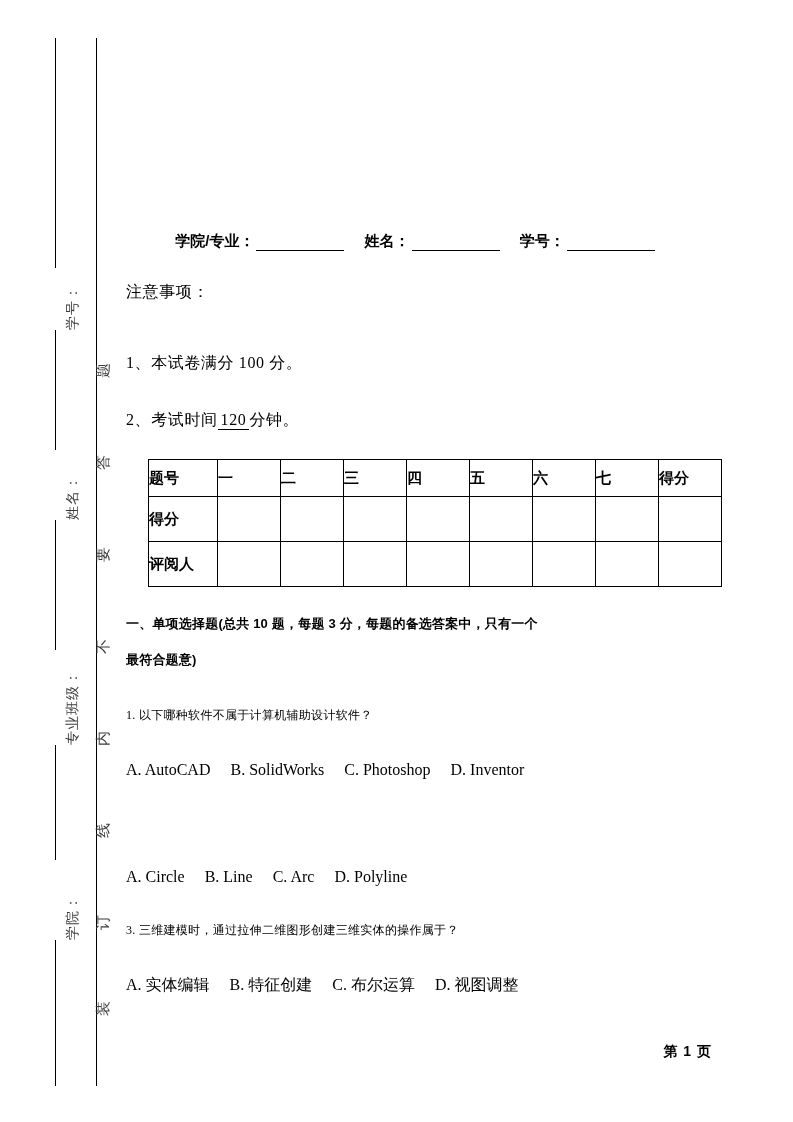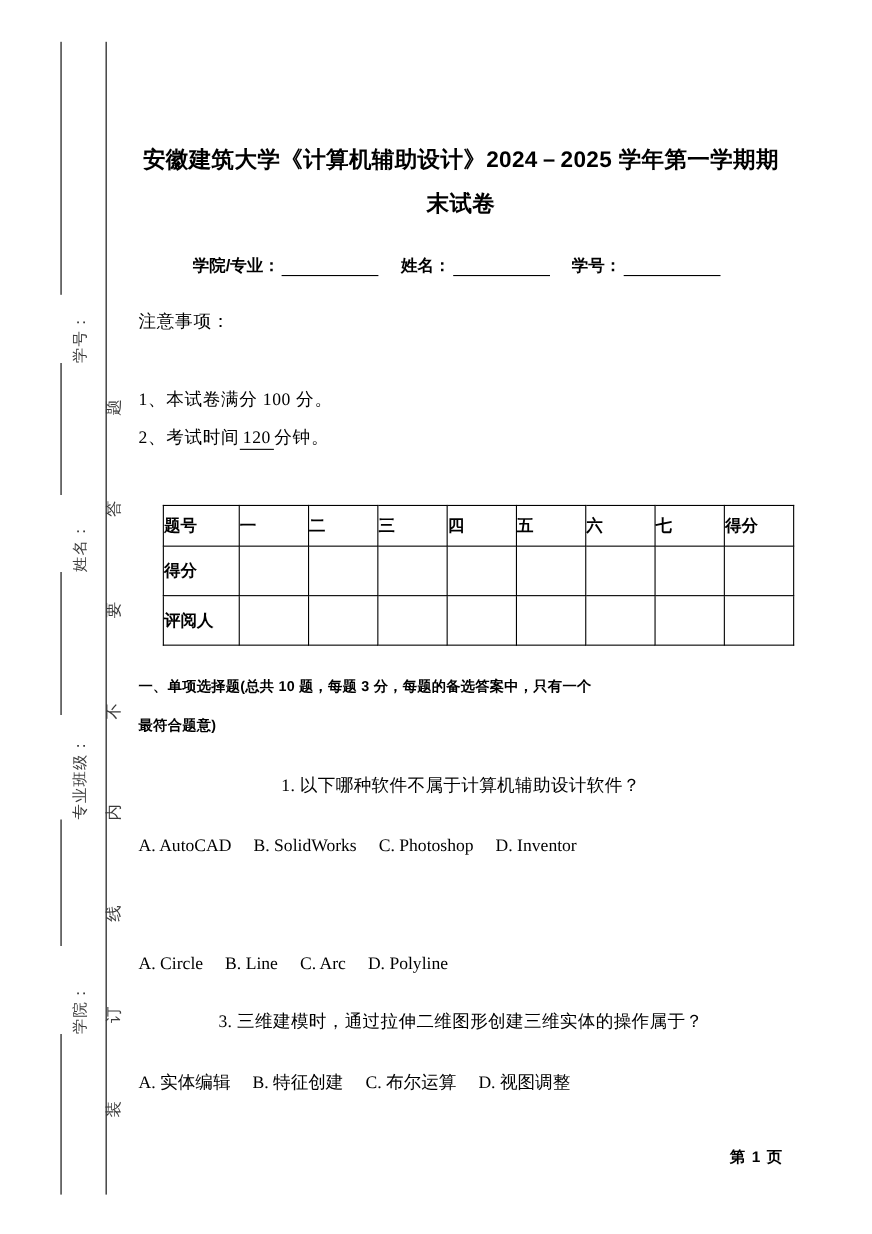--- a/index.html
+++ b/index.html
@@ -109,21 +109,21 @@
 
   .note-line {
     position: absolute;
     left: 0;
     font-size: 16px;
     letter-spacing: 0.6px;
     white-space: nowrap;
   }
   #notice-heading { top: 282px; }
   #notice-1 { top: 353px; }
-  #notice-2 { top: 388px; }
+  #notice-2 { top: 410px; }
   .uline {
     display: inline-block;
     border-bottom: 1.3px solid #000;
     padding: 0 3px;
   }
 
   
   #score-table {
     position: absolute;
     left: 22px;
@@ -148,25 +148,24 @@
   
   .q-block { position: absolute; left: 0; width: 586px; }
   .q-section-title {
     font-family: "Liberation Sans", "DejaVu Sans", sans-serif;
     font-weight: bold;
     font-size: 13px;
     line-height: 36px;
     letter-spacing: 0.2px;
   }
   .q-stem {
-    font-size: 16px;
+    font-size: 12px;
     line-height: 24px;
     letter-spacing: 0.3px;
     white-space: nowrap;
-    text-align: center;
   }
   .q-opts {
     font-size: 16px;
     line-height: 24px;
     white-space: nowrap;
   }
   .q-opts .opt { margin-right: 16px; }
 
   #section-one { top: 606px; }
   #q1-stem { top: 703px; }
@@ -211,21 +210,20 @@
   <div class="vtext seal" style="top:562px;">要</div>
   <div class="vtext seal" style="top:654px;">不</div>
   <div class="vtext seal" style="top:746px;">内</div>
   <div class="vtext seal" style="top:838px;">线</div>
   <div class="vtext seal" style="top:930px;">订</div>
   <div class="vtext seal" style="top:1016px;">装</div>
 </div>
 
 <div id="page-body">
 
-  <h1 id="exam-title">安徽建筑大学《计算机辅助设计》2024－2025 学年第一学期期末试卷</h1>
 
   <div id="student-fields">
     <span class="fieldgroup"><span>学院/专业：</span><span class="blank"></span></span>
     <span class="fieldgroup"><span>姓名：</span><span class="blank"></span></span>
     <span class="fieldgroup"><span>学号：</span><span class="blank"></span></span>
   </div>
 
   <div class="note-line" id="notice-heading">注意事项：</div>
 
   <div class="note-line" id="notice-1">1、本试卷满分 100 分。</div>

